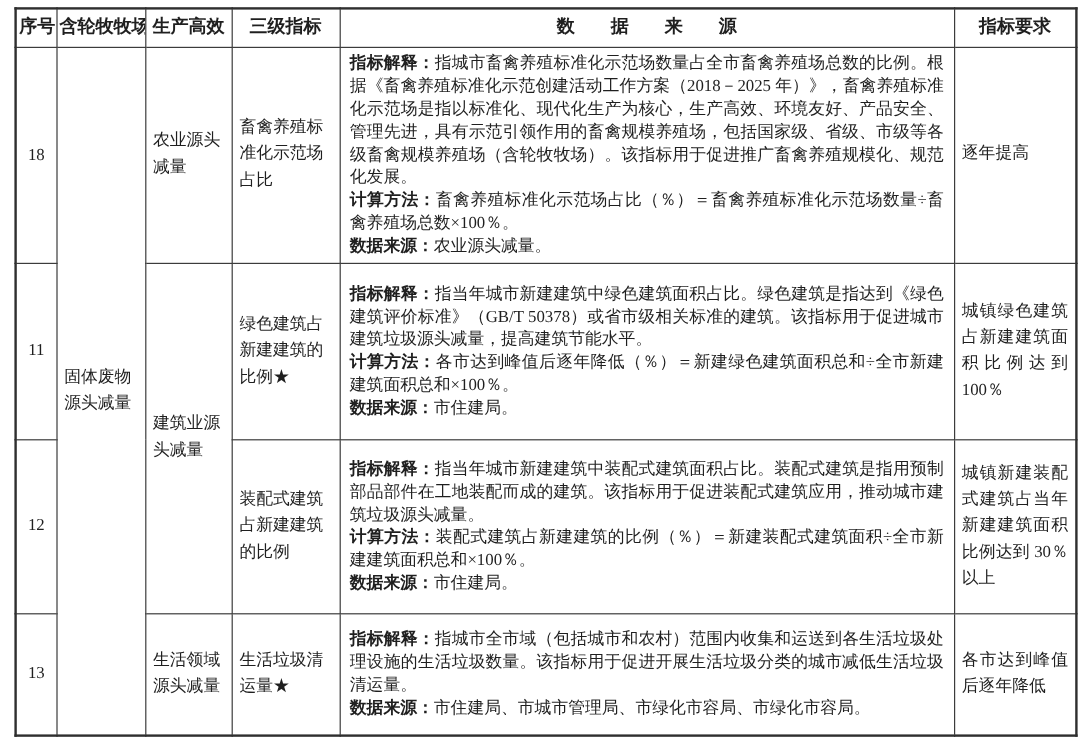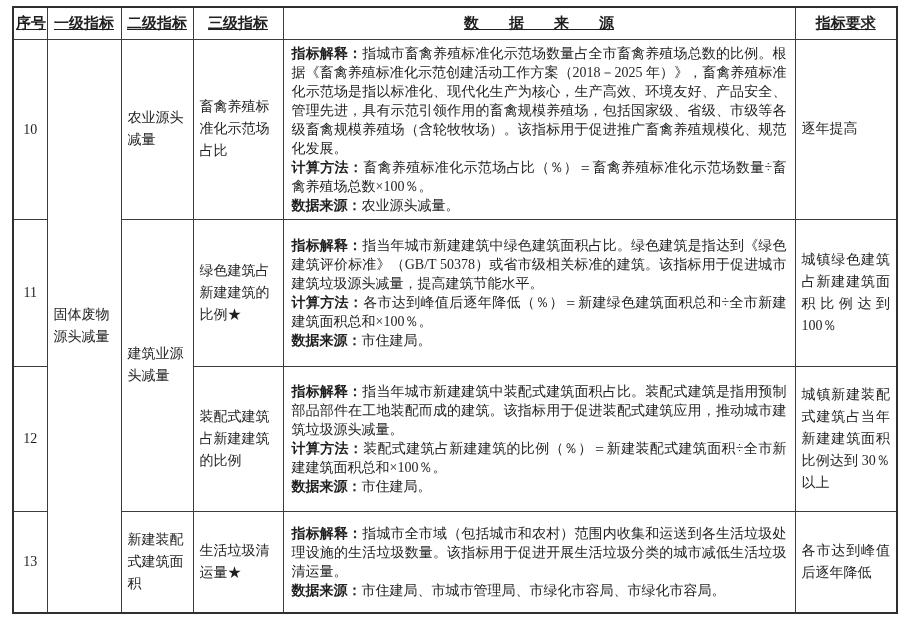--- a/index.html
+++ b/index.html
@@ -31,21 +31,20 @@
     color: #1f1f1f;
   }
   .indicator-table thead th {
     font-weight: bold;
     font-size: 15px;
     text-align: center;
     height: 32px;
     padding: 2px 2px;
     white-space: nowrap;
     overflow: hidden;
-    text-decoration: underline;
   }
   td.cell-no {
     text-align: center;
     font-size: 14px;
   }
   td.cell-lv1, td.cell-lv2, td.cell-lv3 {
     padding: 4px 6px;
     text-align: left;
     line-height: 22px;
   }
@@ -82,31 +81,31 @@
       <col style="width:34px">
       <col style="width:74px">
       <col style="width:72px">
       <col style="width:90px">
       <col style="width:512px">
       <col style="width:102px">
     </colgroup>
     <thead>
       <tr class="row-h">
         <th>序号</th>
-        <th>一级指标</th>
-        <th>二级指标</th>
+        <th>含轮牧牧场</th>
+        <th>生产高效</th>
         <th>三级指标</th>
         <th>数　　据　　来　　源</th>
         <th>指标要求</th>
       </tr>
     </thead>
     <tbody>
 
       <tr class="row-10">
-        <td class="cell-no">10</td>
+        <td class="cell-no">18</td>
         <td class="cell-lv1" rowspan="4">固体废物源头减量</td>
         <td class="cell-lv2">农业源头减量</td>
         <td class="cell-lv3">畜禽养殖标准化示范场占比</td>
         <td class="cell-src">
           <p><span class="lead">指标解释：</span><span>指城市畜禽养殖标准化示范场数量占全市畜禽养殖场总数的比例。根据《畜禽养殖标准化示范创建活动工作方案（2018－2025 年）》，畜禽养殖标准化示范场是指以标准化、现代化生产为核心，生产高效、环境友好、产品安全、管理先进，具有示范引领作用的畜禽规模养殖场，包括国家级、省级、市级等各级畜禽规模养殖场（含轮牧牧场）。该指标用于促进推广畜禽养殖规模化、规范化发展。</span></p>
           <p><span class="lead">计算方法：</span><span>畜禽养殖标准化示范场占比（％）＝畜禽养殖标准化示范场数量÷畜禽养殖场总数×100％。</span></p>
           <p><span class="lead">数据来源：</span><span>农业源头减量。</span></p>
         </td>
         <td class="cell-req">逐年提高</td>
       </tr>
@@ -129,21 +128,21 @@
         <td class="cell-src">
           <p><span class="lead">指标解释：</span><span>指当年城市新建建筑中装配式建筑面积占比。装配式建筑是指用预制部品部件在工地装配而成的建筑。该指标用于促进装配式建筑应用，推动城市建筑垃圾源头减量。</span></p>
           <p><span class="lead">计算方法：</span><span>装配式建筑占新建建筑的比例（％）＝新建装配式建筑面积÷全市新建建筑面积总和×100％。</span></p>
           <p><span class="lead">数据来源：</span><span>市住建局。</span></p>
         </td>
         <td class="cell-req">城镇新建装配式建筑占当年新建建筑面积比例达到 30％以上</td>
       </tr>
 
       <tr class="row-13">
         <td class="cell-no">13</td>
-        <td class="cell-lv2">新建装配式建筑面积</td>
+        <td class="cell-lv2">生活领域源头减量</td>
         <td class="cell-lv3">生活垃圾清运量★</td>
         <td class="cell-src">
           <p><span class="lead">指标解释：</span><span>指城市全市域（包括城市和农村）范围内收集和运送到各生活垃圾处理设施的生活垃圾数量。该指标用于促进开展生活垃圾分类的城市减低生活垃圾清运量。</span></p>
           <p><span class="lead">数据来源：</span><span>市住建局、市城市管理局、市绿化市容局、市绿化市容局。</span></p>
         </td>
         <td class="cell-req">各市达到峰值后逐年降低</td>
       </tr>
     </tbody>
   </table>
 </div>

